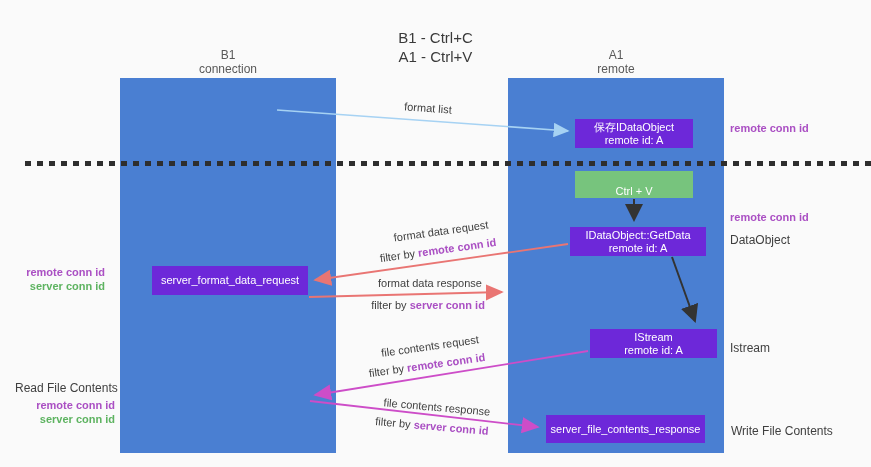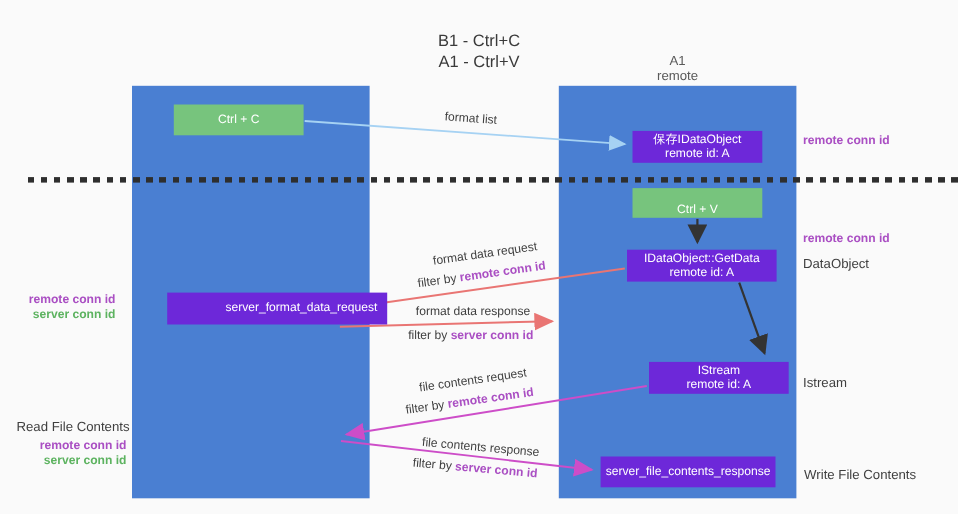--- a/index.html
+++ b/index.html
@@ -32,20 +32,24 @@
 </head>
 <body>
 
 <div class="canvas">
 
   <div class="title">
     <div>B1 - Ctrl+C</div>
     <div>A1 - Ctrl+V</div>
   </div>
 
+  <div class="col-header" style="left:120px;width:216px;">
+    <div>B1</div>
+    <div>connection</div>
+  </div>
   <div class="col-header" style="left:508px;width:216px;">
     <div>A1</div>
     <div>remote</div>
   </div>
 
   <div class="col" style="left:120px;"></div>
   <div class="col" style="left:508px;"></div>
 
   <div class="dashed-line"></div>
 
@@ -66,39 +70,36 @@
     </defs>
     <line x1="277" y1="110" x2="568" y2="131" stroke="#a6d2f3" stroke-width="1.6" marker-end="url(#m-blue)"></line>
     <line x1="634" y1="199" x2="634" y2="220" stroke="#333333" stroke-width="2" marker-end="url(#m-black)"></line>
     <line x1="672" y1="257" x2="695" y2="321" stroke="#333333" stroke-width="2" marker-end="url(#m-black)"></line>
     <line x1="568" y1="244" x2="315" y2="280" stroke="#e97573" stroke-width="1.8" marker-end="url(#m-salmon)"></line>
     <line x1="309" y1="297" x2="502" y2="292" stroke="#e97573" stroke-width="1.8" marker-end="url(#m-salmon)"></line>
     <line x1="588" y1="351" x2="315" y2="395" stroke="#cd4dc8" stroke-width="1.8" marker-end="url(#m-magenta)"></line>
     <line x1="310" y1="401" x2="538" y2="427" stroke="#cd4dc8" stroke-width="1.8" marker-end="url(#m-magenta)"></line>
   </svg>
 
-  <div class="node green" style="left:158px;top:95px;width:118px;height:28px;">
-    <span>Ctrl + C</span>
-  </div>
 
   <div class="node orange" style="left:575px;top:119px;width:118px;height:29px;">
     <span>保存IDataObject</span>
     <span>remote id: A</span>
   </div>
 
   <div class="node green" style="left:575px;top:171px;width:118px;height:27px;justify-content:flex-end;">
     <span>Ctrl + V</span>
   </div>
 
   <div class="node orange" style="left:570px;top:227px;width:136px;height:29px;">
     <span>IDataObject::GetData</span>
     <span>remote id: A</span>
   </div>
 
-  <div class="node orange" style="left:152px;top:266px;width:156px;height:29px;padding-left:44px;">
+  <div class="node orange" style="left:152px;top:266px;width:156px;height:29px;">
     <span>server_format_data_request</span>
   </div>
 
 
   <div class="node orange" style="left:590px;top:329px;width:127px;height:29px;">
     <span>IStream</span>
     <span>remote id: A</span>
   </div>
 
 

